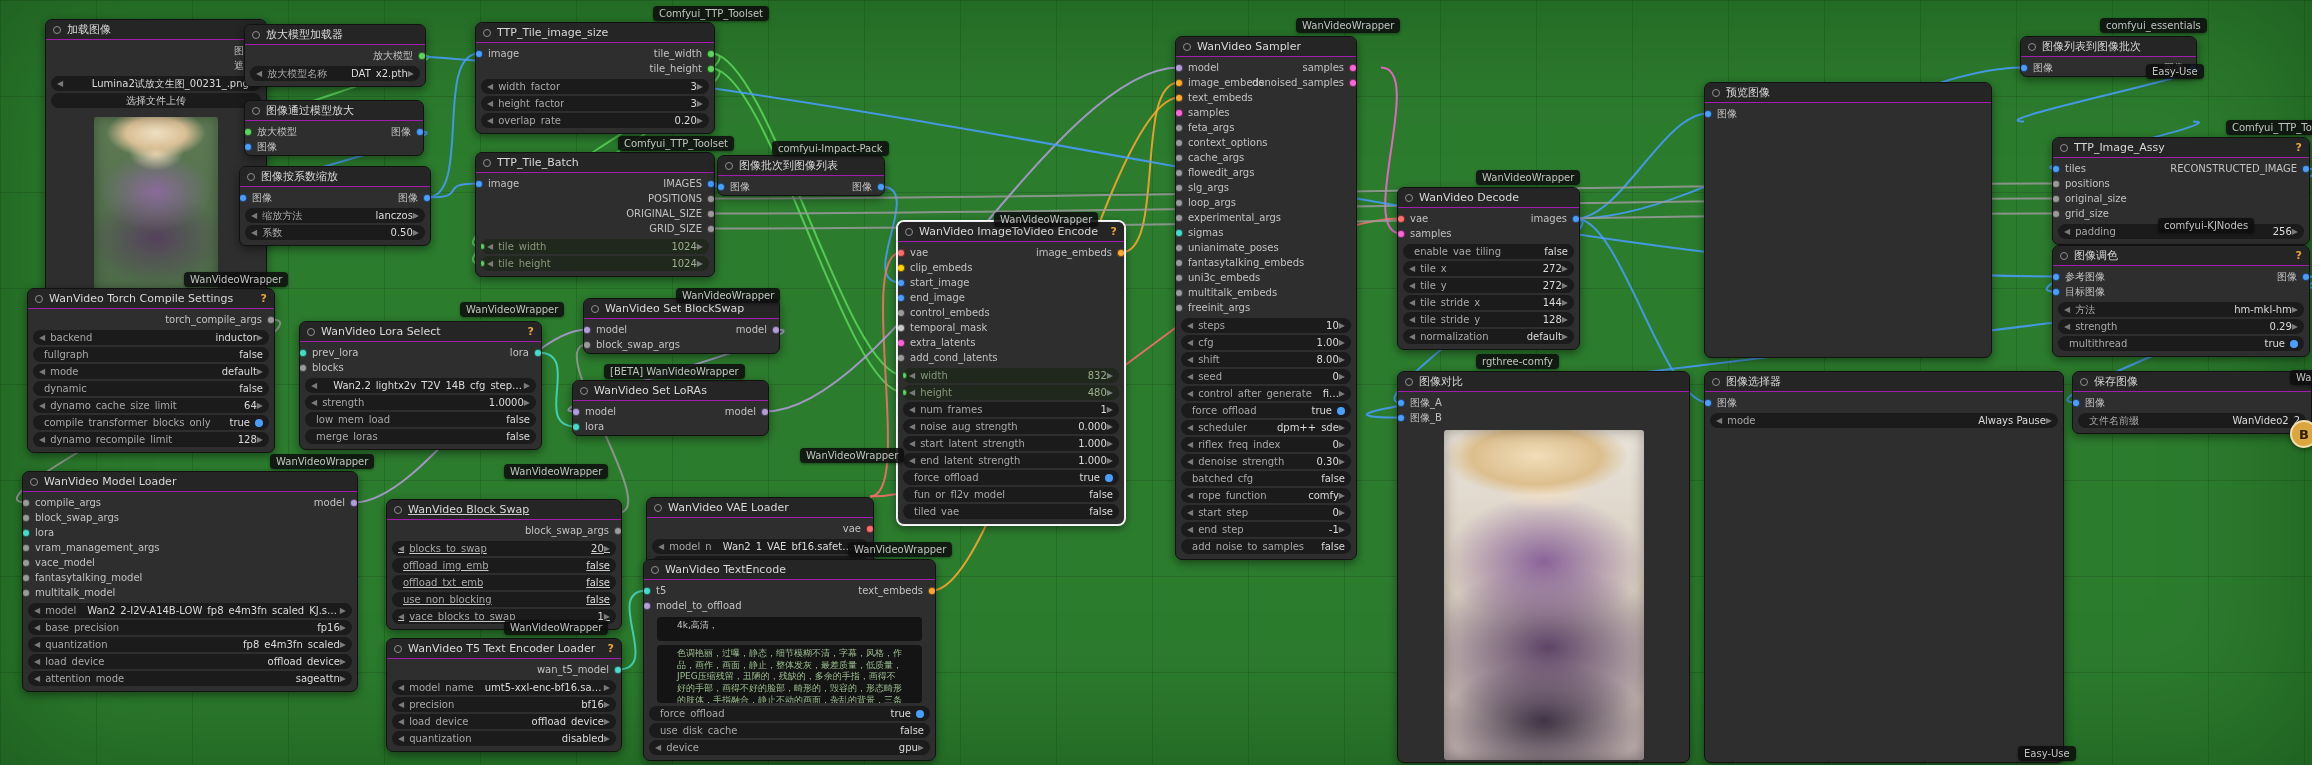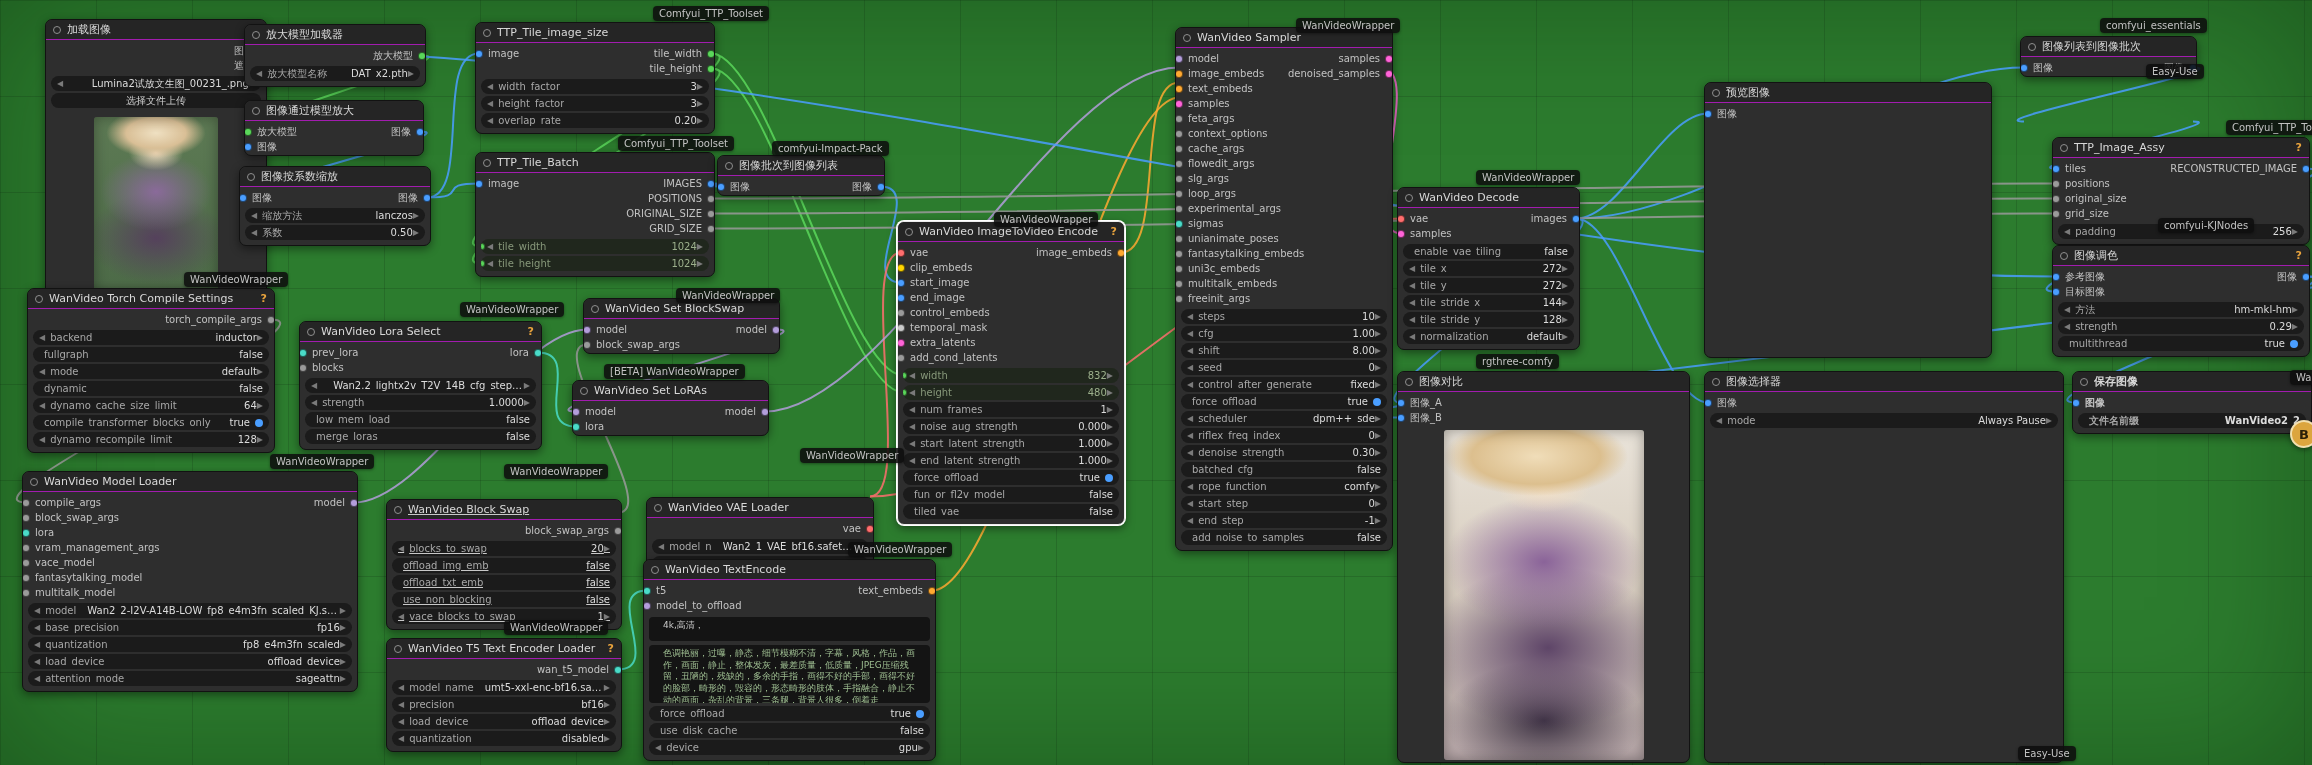--- a/index.html
+++ b/index.html
@@ -32,21 +32,21 @@
   .wrow{position:relative;height:15px;flex:none;background:#1b1b1b;border-radius:8px;display:flex;
     align-items:center;padding:0 6px;color:#a8a8a8;font-size:10px;overflow:hidden}
   .wrow.muted{background:#20271d;color:#87987a}
   .wrow.muted .wval{color:#9cb08c}
   .wrow.btn{justify-content:center;color:#cfcfcf}
   .arr{color:#7a7a7a;font-size:8px;flex:none}
   .wlabel{margin:0 5px;white-space:nowrap;overflow:hidden;flex:none}
   .wval{margin-left:auto;padding-left:6px;color:#dcdcdc;white-space:nowrap;overflow:hidden;text-overflow:ellipsis}
   .tdot{width:8px;height:8px;border-radius:50%;background:#4a9eff;margin-left:5px;flex:none}
   .wdot{position:absolute;left:-3px;top:4px;width:7px;height:7px;border-radius:50%;border:1px solid rgba(0,0,0,.5)}
-  .textarea{background:#141414;border-radius:4px;margin:1px 0;padding:3px 14px;font-size:9px;line-height:1.3;
+  .textarea{background:#141414;border-radius:4px;margin:1px 8px;padding:3px 20px;font-size:9px;line-height:1.3;
     color:#c9c9c9;overflow:hidden;white-space:pre-wrap;word-break:break-all}
   .textarea.green{color:#9fbf92}
   .art{border-radius:3px;margin:4px auto 2px;box-shadow:inset 0 0 14px rgba(0,0,0,.35)}
   .girl-sm{background:
     radial-gradient(40% 14% at 50% 9%, #efe0c2 0%, #d9bf96 60%, transparent 100%),
     radial-gradient(22% 10% at 50% 20%, #f2dcc0 0%, transparent 100%),
     radial-gradient(45% 22% at 50% 42%, #8a6a9a 0%, transparent 100%),
     radial-gradient(55% 26% at 50% 68%, #55415c 0%, transparent 100%),
     linear-gradient(180deg, #5d7a54 0%, #4c6a47 100%)}
   .girl-lg{background:
@@ -411,21 +411,21 @@
         <div class="wrow">
           <span class="wlabel">fun_or_fl2v_model</span>
           <span class="wval">false</span>
         </div>
         <div class="wrow">
           <span class="wlabel">tiled_vae</span>
           <span class="wval">false</span>
         </div>
       </div>
     </div>
-    <div class="node" style="left: 1175px; top: 27px; width: 218px;">
+    <div class="node" style="left: 1175px; top: 36px; width: 182px;">
       <div class="nhead">
         <span class="ncol"></span>
         <span class="ntitle">WanVideo Sampler</span>
       </div>
       <div class="slots" style="height: 259px;">
         <div class="srow in">
           <span class="pdot" id="P-sampler-i0" style="background: rgb(179, 157, 219);"></span>
           <span class="plabel">model</span>
         </div>
         <div class="srow in">
@@ -784,21 +784,21 @@
       </div>
       <div class="widgets">
         <div class="wrow">
           <span class="arr">◀</span>
           <span class="wlabel">mode</span>
           <span class="wval">Always Pause</span>
           <span class="arr">▶</span>
         </div>
       </div>
     </div>
-    <div class="node" style="left: 2072px; top: 371px; width: 240px; font-weight: bold;">
+    <div class="node" style="left: 2072px; top: 371px; width: 240px;">
       <div class="nhead">
         <span class="ncol"></span>
         <span class="ntitle">保存图像</span>
       </div>
       <div class="slots" style="height: 19px;">
         <div class="srow in">
           <span class="pdot" id="P-save-image-i0" style="background: rgb(74, 158, 255);"></span>
           <span class="plabel">图像</span>
         </div>
       </div>

